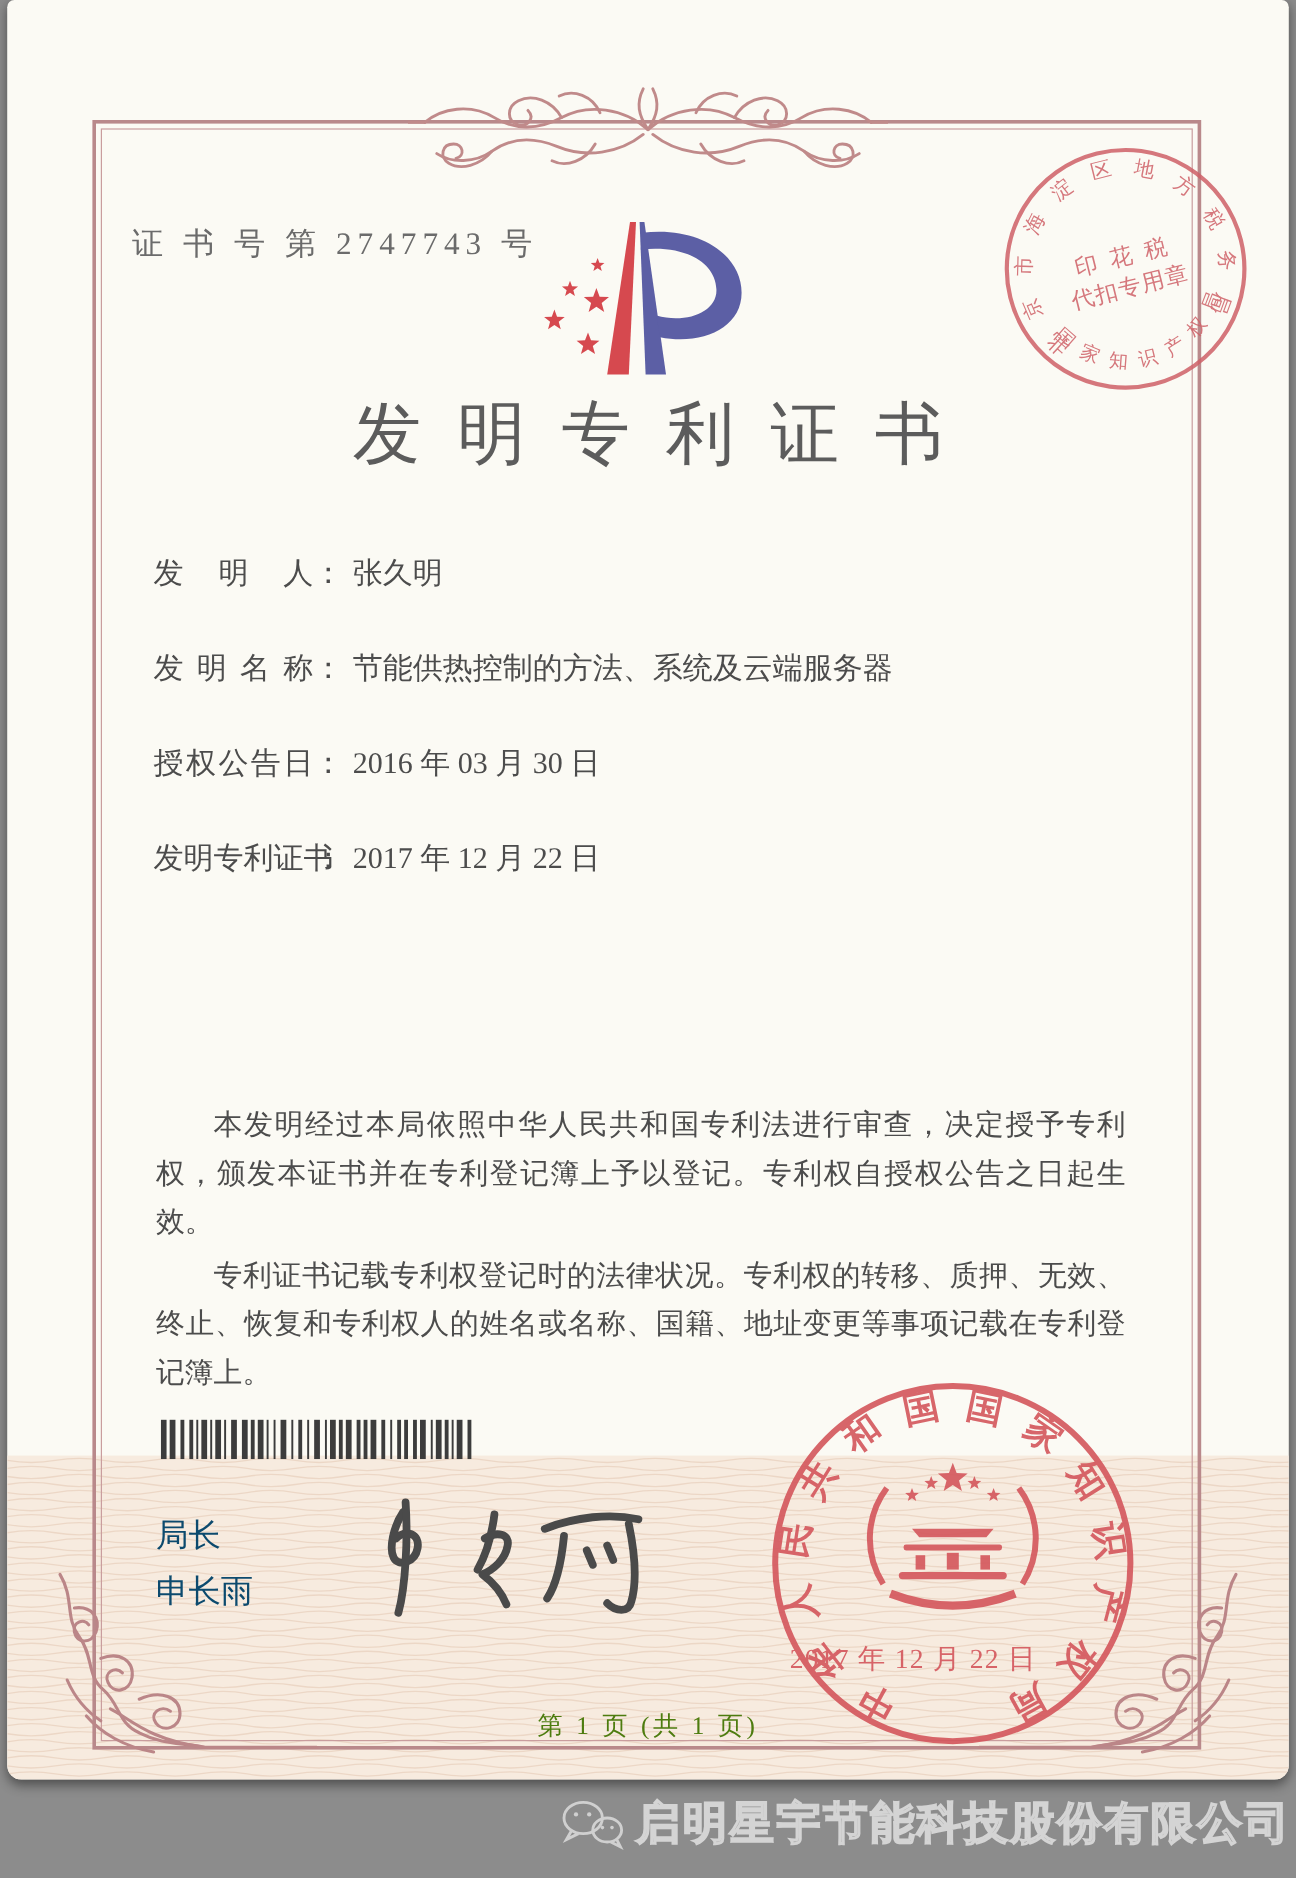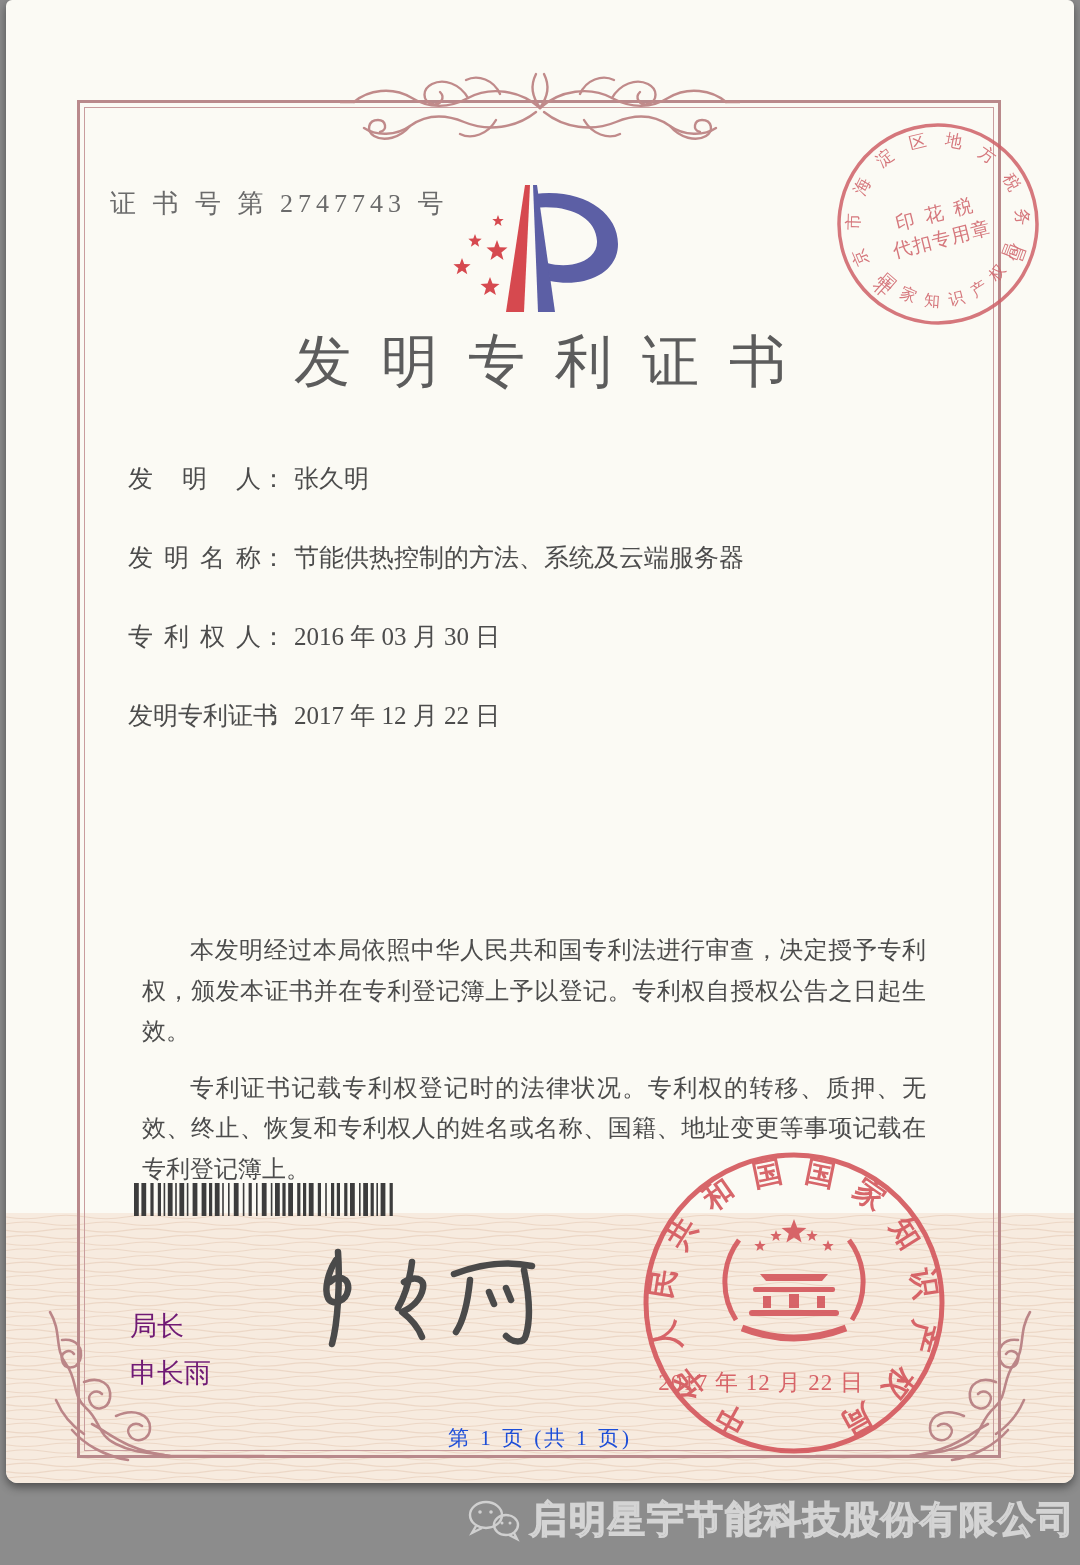--- a/index.html
+++ b/index.html
@@ -21,29 +21,29 @@
   .tax-stamp{position:absolute;left:824px;top:116px;width:216px;height:216px;opacity:.85;}
   .tax-stamp text{fill:#cf6168;font-family:"Liberation Serif","DejaVu Serif",serif;}
   .title{position:absolute;left:0;width:100%;top:324px;text-align:center;font-size:57px;font-weight:normal;
          letter-spacing:30px;text-indent:30px;color:#5c5c5c;}
   .fields{position:absolute;left:122px;top:458px;width:840px;color:#4c4c4c;}
   .field-row{font-size:25px;line-height:42px;margin-bottom:37px;white-space:nowrap;}
   .f-label{display:inline-block;width:133px;text-align:justify;text-align-last:justify;vertical-align:top;}
   .f-value{margin-left:8px;}
   .paras{position:absolute;left:120px;top:914px;width:816px;font-size:24px;line-height:40.5px;
          color:#4c4c4c;text-align:justify;}
-  .paras p{margin:16px;text-indent:2em;}
+  .paras p{margin:4px;text-indent:2em;}
   .barcode{position:absolute;left:128px;top:1183px;width:270px;height:33px;}
-  .director{position:absolute;left:124px;top:1256px;font-size:27px;line-height:47px;color:#701a75;
-            font-family:"Liberation Sans","DejaVu Sans",sans-serif;margin-top:47px;}
+  .director{position:absolute;left:124px;top:1256px;font-size:27px;line-height:47px;color:#0c4a6e;
+            font-family:"Liberation Sans","DejaVu Sans",sans-serif;}
   .signature{position:absolute;left:278px;top:1238px;width:280px;height:118px;}
   .seal{position:absolute;left:633px;top:1148px;width:310px;height:310px;opacity:.9;}
   .seal text{fill:#d4565c;font-family:"Liberation Serif","DejaVu Serif",serif;}
   .footer{position:absolute;left:0;width:100%;top:1424px;text-align:center;font-size:21px;
-          letter-spacing:3px;color:#1d4ed8;}
+          letter-spacing:3px;color:#4d7c0f;}
   .watermark{position:absolute;right:4px;bottom:20px;display:flex;align-items:center;gap:8px;
              font-family:"Liberation Sans","DejaVu Sans",sans-serif;}
   .watermark .wm-text{font-size:37px;font-weight:bold;letter-spacing:2px;
              color:rgba(170,170,170,0.35);-webkit-text-stroke:1.4px #d4d4d4;}
 </style>
 </head>
 <body>
 
 <div class="canvas">
   <div class="page">
@@ -188,21 +188,21 @@
     <div class="title">发明专利证书</div>
 
     <div class="fields">
       <div class="field-row">
         <span class="f-label">发明人</span><span>：</span><span class="f-value">张久明</span>
       </div>
       <div class="field-row">
         <span class="f-label">发明名称</span><span>：</span><span class="f-value">节能供热控制的方法、系统及云端服务器</span>
       </div>
       <div class="field-row">
-        <span class="f-label">专利权人</span><span>：</span><span class="f-value">2016 年 03 月 30 日</span>
+        <span class="f-label">授权公告日</span><span>：</span><span class="f-value">2016 年 03 月 30 日</span>
       </div>
       <div class="field-row">
         <span class="f-label">发明专利证书</span><span>：</span><span class="f-value">2017 年 12 月 22 日</span>
       </div>
     </div>
 
     <div class="paras">
       <p>本发明经过本局依照中华人民共和国专利法进行审查，决定授予专利权，颁发本证书并在专利登记簿上予以登记。专利权自授权公告之日起生效。</p>
       <p>专利证书记载专利权登记时的法律状况。专利权的转移、质押、无效、终止、恢复和专利权人的姓名或名称、国籍、地址变更等事项记载在专利登记簿上。</p>
     </div>

